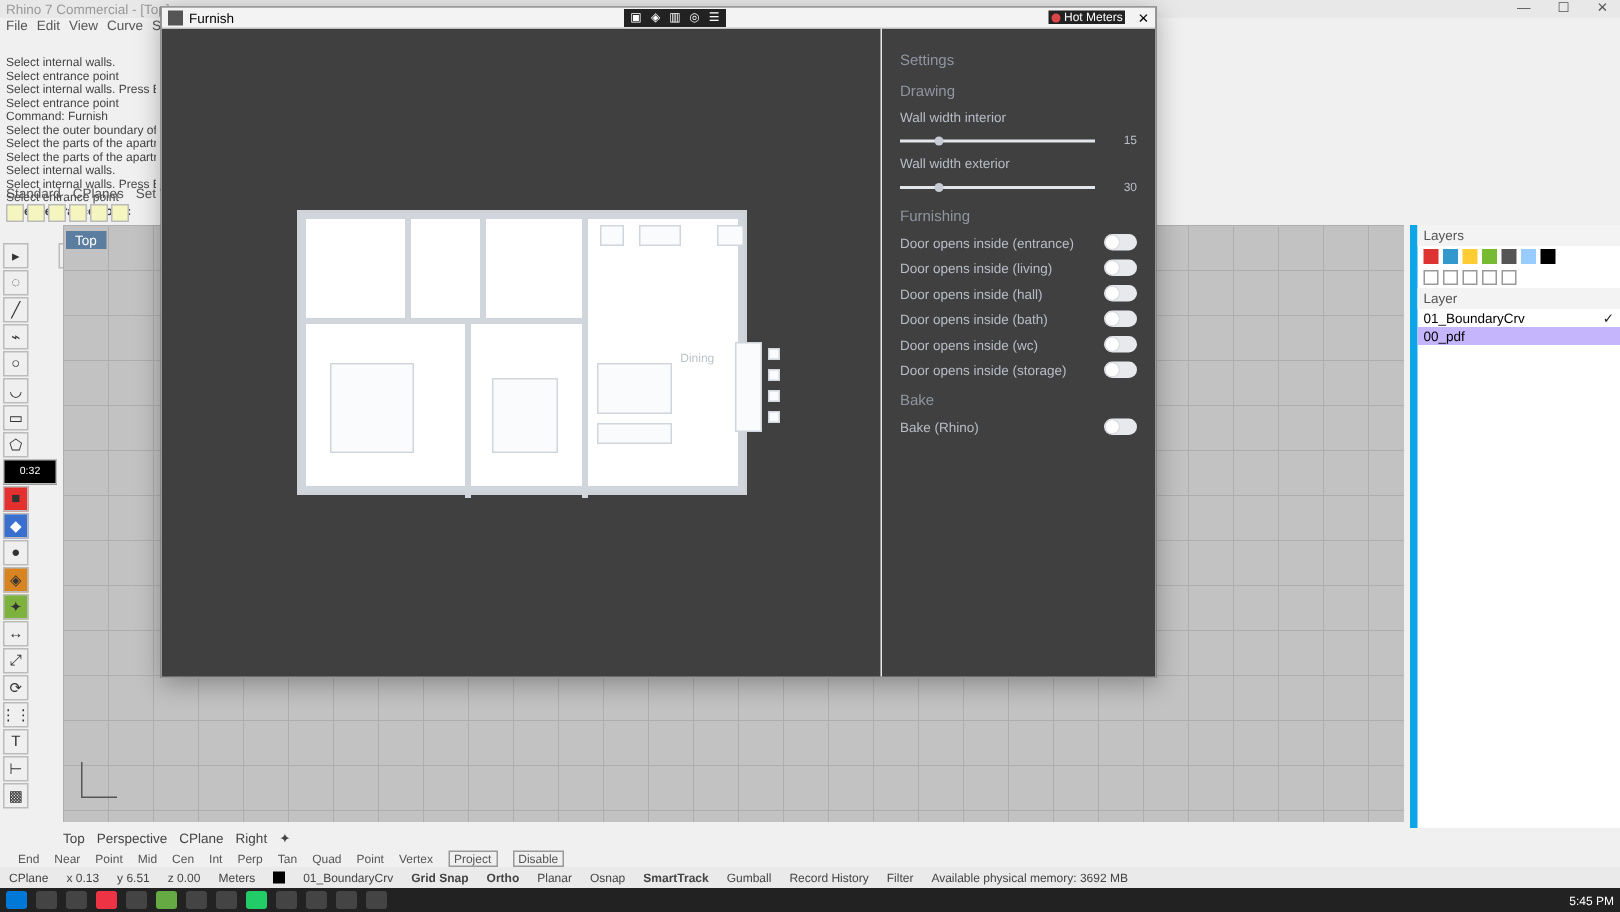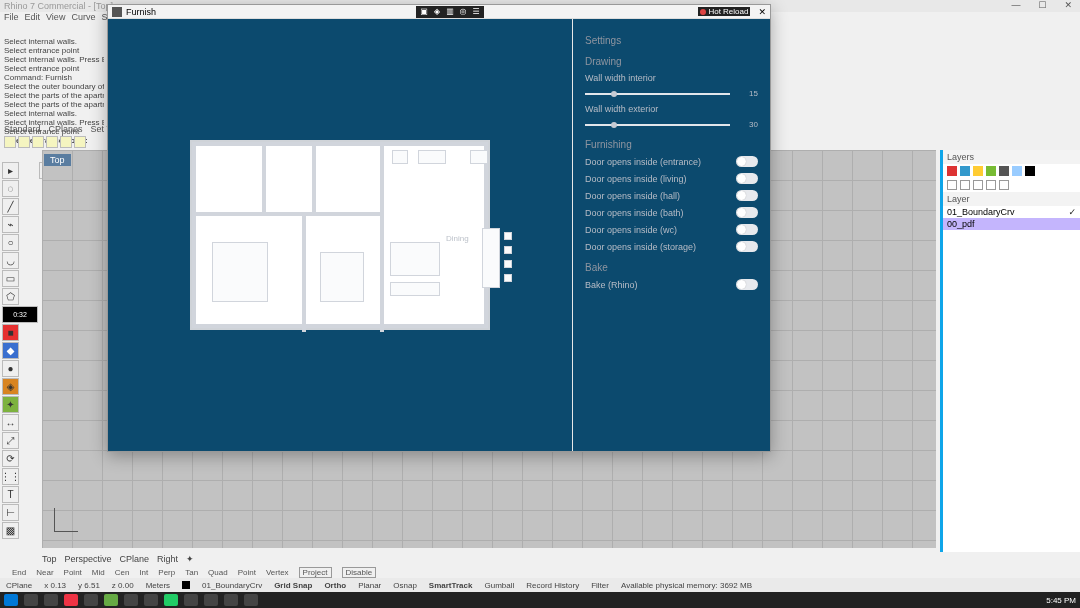--- a/index.html
+++ b/index.html
@@ -28,54 +28,54 @@
   
   .ltools { position: absolute; top: 160px; left: 0; width: 40px; bottom: 60px; display: flex; flex-direction: column; flex-wrap: wrap; align-content: flex-start; gap: 1px; padding: 2px; }
   .ltools .t { width: 17px; height: 17px; background: #efefef; border: 1px solid #bbb; display: flex; align-items: center; justify-content: center; font-size: 10px; color: #333; }
   .ltools .t.red { background: #e53030; }
   .ltools .t.orange { background: #d88421; }
   .ltools .t.blue { background: #3a6fcf; color:#fff; }
   .ltools .t.green { background: #7db23e; }
   .ltools .t.time { background:#000; color:#fff; font-size:7px; width:36px; }
   
   
-  .layers { position: absolute; top: 150px; right: 0; width: 140px; bottom: 56px; background: #fff; border-left: 3px solid #0ea5e9; font-size: 9px; }
+  .layers { position: absolute; top: 150px; right: 0; width: 140px; bottom: 56px; background: #fff; border-left: 5px solid #0ea5e9; font-size: 9px; }
   .layers .hdr { background: #f3f3f3; padding: 2px 4px; color: #555; }
   .layers .iconrow { display: flex; gap: 3px; padding: 2px 4px; flex-wrap: wrap; }
   .layers .iconrow span { width: 10px; height: 10px; display: inline-block; }
   .layers .row { display: flex; justify-content: space-between; padding: 1px 4px; }
   .layers .row.sel { background: #c4b5fd; }
   .layers .chk { color: #222; }
   
   
   .vtabs { position: absolute; bottom: 44px; left: 42px; font-size: 9px; color: #444; display: flex; gap: 8px; }
   .osnap { position: absolute; bottom: 30px; left: 12px; font-size: 8px; color: #555; display: flex; gap: 10px; align-items: center; }
   .osnap .box { border: 1px solid #999; padding: 0 3px; }
   .statusbar { position: absolute; bottom: 16px; left: 0; right: 0; height: 14px; background: #eaeaea; font-size: 8px; color: #444; display: flex; gap: 12px; align-items: center; padding: 0 6px; }
   .statusbar .sw { width: 8px; height: 8px; background: #000; display: inline-block; }
   .statusbar .bold { font-weight: bold; text-align: right; }
   
   .taskbar { position: absolute; bottom: 0; left: 0; right: 0; height: 16px; background: #222; display: flex; align-items: center; padding: 0 4px; gap: 6px; }
   .taskbar .tb { width: 14px; height: 12px; background: #444; border-radius: 2px; }
   .taskbar .clock { margin-left: auto; color: #fff; font-size: 8px; }
   
   
-  .furnish { position: absolute; top: 4px; left: 107px; width: 664px; height: 448px; background: #0c4a6e; border: 1px solid #999; box-shadow: 0 4px 16px rgba(0,0,0,0.3); }
+  .furnish { position: absolute; top: 4px; left: 107px; width: 664px; height: 448px; background: #404040; border: 1px solid #999; box-shadow: 0 4px 16px rgba(0,0,0,0.3); }
   .furnish .titlebar2 { height: 14px; background: #f3f3f3; display: flex; align-items: center; padding: 0 4px; font-size: 9px; border-bottom: 1px solid #ddd; }
   .furnish .titlebar2 .ico { width: 10px; height: 10px; background: #555; margin-right: 4px; }
   .furnish .titlebar2 .hot { margin-left: auto; display: flex; align-items: center; background: #222; color: #fff; padding: 0 2px; gap: 2px; font-size: 8px; }
   .furnish .titlebar2 .hot .dot { width: 6px; height: 6px; border-radius: 50%; background: #d44; }
   .furnish .titlebar2 .close { margin-left: 8px; cursor: pointer; }
   .furnish .body { position: absolute; top: 14px; bottom: 0; left: 0; right: 0; display: flex; }
   .furnish .preview { flex: 1; display: flex; align-items: center; justify-content: center; }
   .floorplan { width: 300px; height: 190px; border: 2px solid #cfd3d8; position: relative; background: #fff; }
   .floorplan .wall { position: absolute; background: #d1d5dc; }
   .floorplan .furn { position: absolute; border: 1px solid #d1d5dc; background: #fafbfc; }
   .floorplan .label { position: absolute; font-size: 8px; color: #bdc2ca; }
-  .furnish .panel { width: 198px; border-left: 1px solid #e8e8e8; padding: 12px; font-size: 9px; color: #b7bcc6; display: flex; flex-direction: column; gap: 6px; overflow: hidden; }
+  .furnish .panel { width: 183px; border-left: 1px solid #e8e8e8; padding: 12px; font-size: 9px; color: #b7bcc6; display: flex; flex-direction: column; gap: 6px; overflow: hidden; }
   .panel .section { font-size: 10px; color: #8f95a0; margin-top: 4px; }
   .panel .toggle-row { display: flex; justify-content: space-between; align-items: center; }
   .panel .sw { width: 22px; height: 11px; border-radius: 6px; background: #e7e9ed; position: relative; }
   .panel .sw::after { content: ""; position: absolute; width: 9px; height: 9px; border-radius: 50%; background: #fff; top: 1px; left: 1px; box-shadow: 0 0 1px rgba(0,0,0,0.3); }
   .panel .slider-row { display: flex; align-items: center; gap: 6px; }
   .panel .slider { flex: 1; height: 2px; background: #e3e6eb; position: relative; }
   .panel .slider::after { content: ""; position: absolute; width: 6px; height: 6px; border-radius: 50%; background: #c6cbd4; top: -2px; left: 18%; }
   .panel .val { width: 22px; text-align: right; color: #b7bcc6; font-size: 8px; }
   .panel .btns { margin-top: auto; display: flex; gap: 10px; }
   .panel .btns button { flex: 1; height: 34px; border: none; border-radius: 3px; font-size: 11px; cursor: pointer; }
@@ -258,21 +258,21 @@
     <span>Furnish</span>
     <div class="mid-icons">
       <span>▣</span>
       <span>◈</span>
       <span>▥</span>
       <span>◎</span>
       <span>☰</span>
     </div>
     <span class="hot">
         <span class="dot"></span>
-        <span>Hot Reload</span>
+        <span>Hot Meters</span>
       </span>
     <span class="close">✕</span>
   </div>
   <div class="body">
     <div class="preview">
       <div class="floorplan">
 
         <div class="wall" style="left:0;top:0;width:100%;height:4px"></div>
         <div class="wall" style="left:0;bottom:0;width:100%;height:4px"></div>
         <div class="wall" style="left:0;top:0;width:4px;height:100%"></div>

